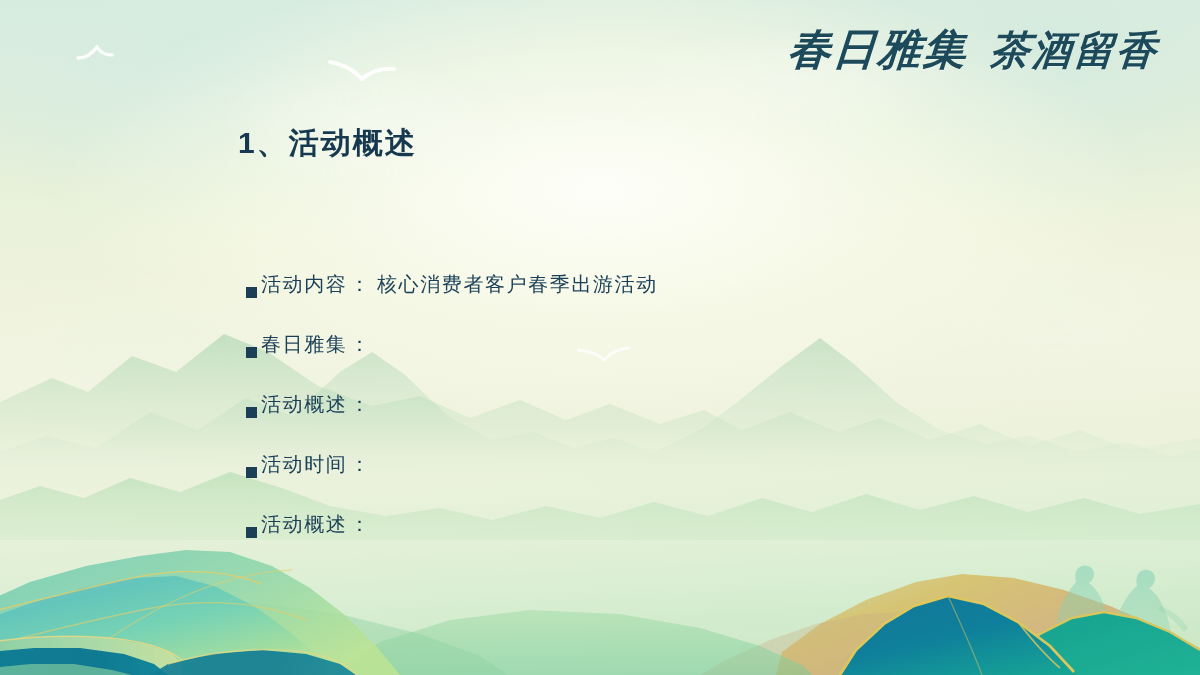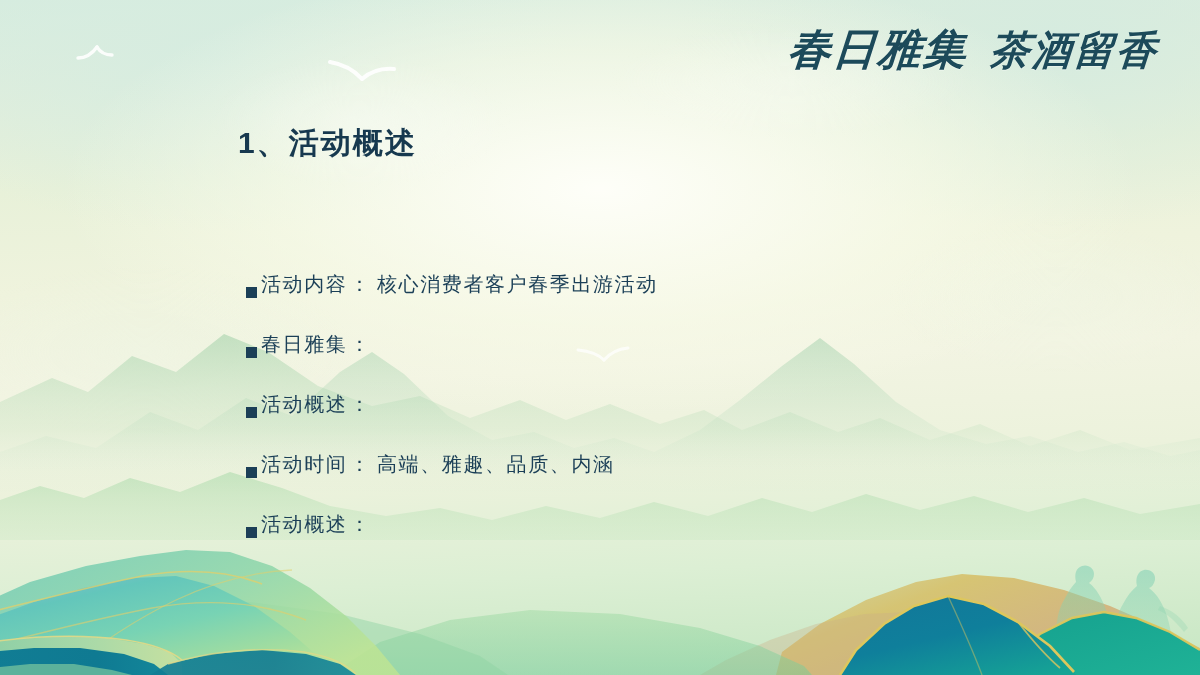--- a/index.html
+++ b/index.html
@@ -303,21 +303,20 @@
     <div class="bullet-row">
       <span class="bullet-mark"></span>
       <span class="bullet-label">活动概述</span>
       <span class="bullet-sep">：</span>
     </div>
 
     <div class="bullet-row">
       <span class="bullet-mark"></span>
       <span class="bullet-label">活动时间</span>
       <span class="bullet-sep">：</span>
-      <span class="bullet-value">高端、雅趣、品质、内涵</span>
     </div>
 
     <div class="bullet-row">
       <span class="bullet-mark"></span>
       <span class="bullet-label">活动概述</span>
       <span class="bullet-sep">：</span>
     </div>
 
   </div>
 </div>

